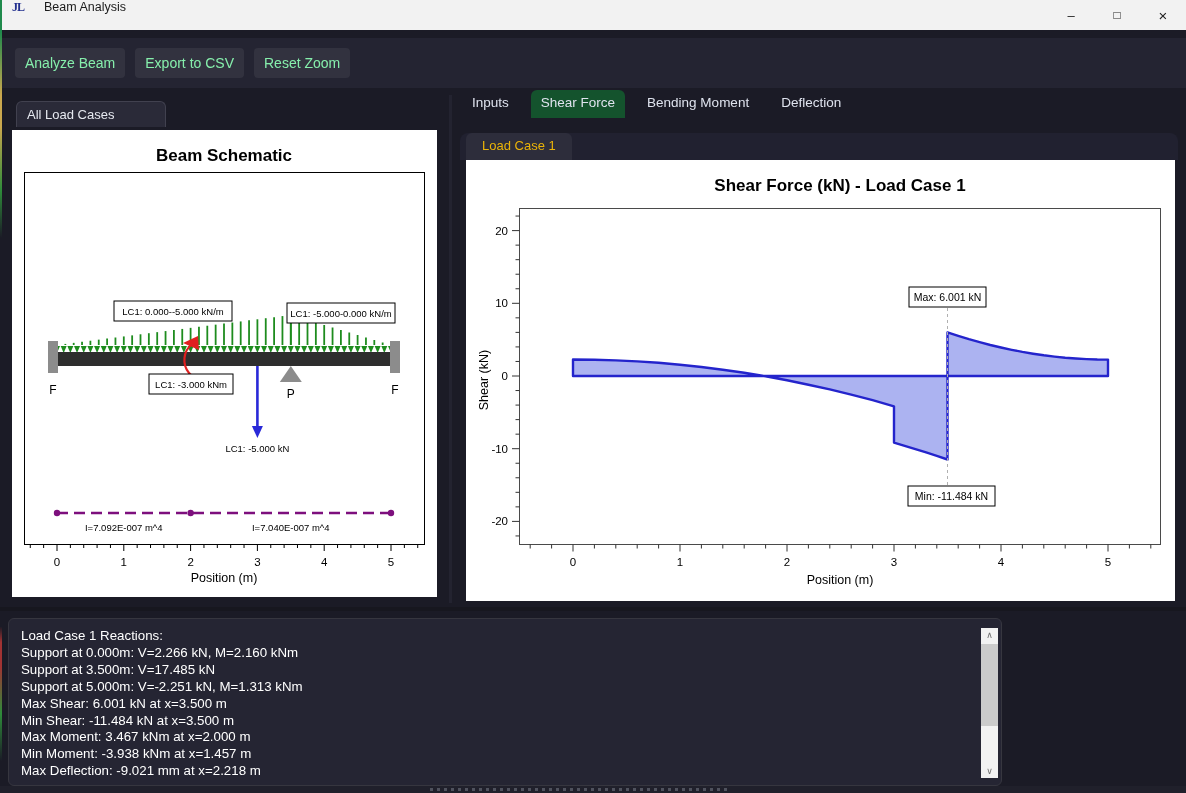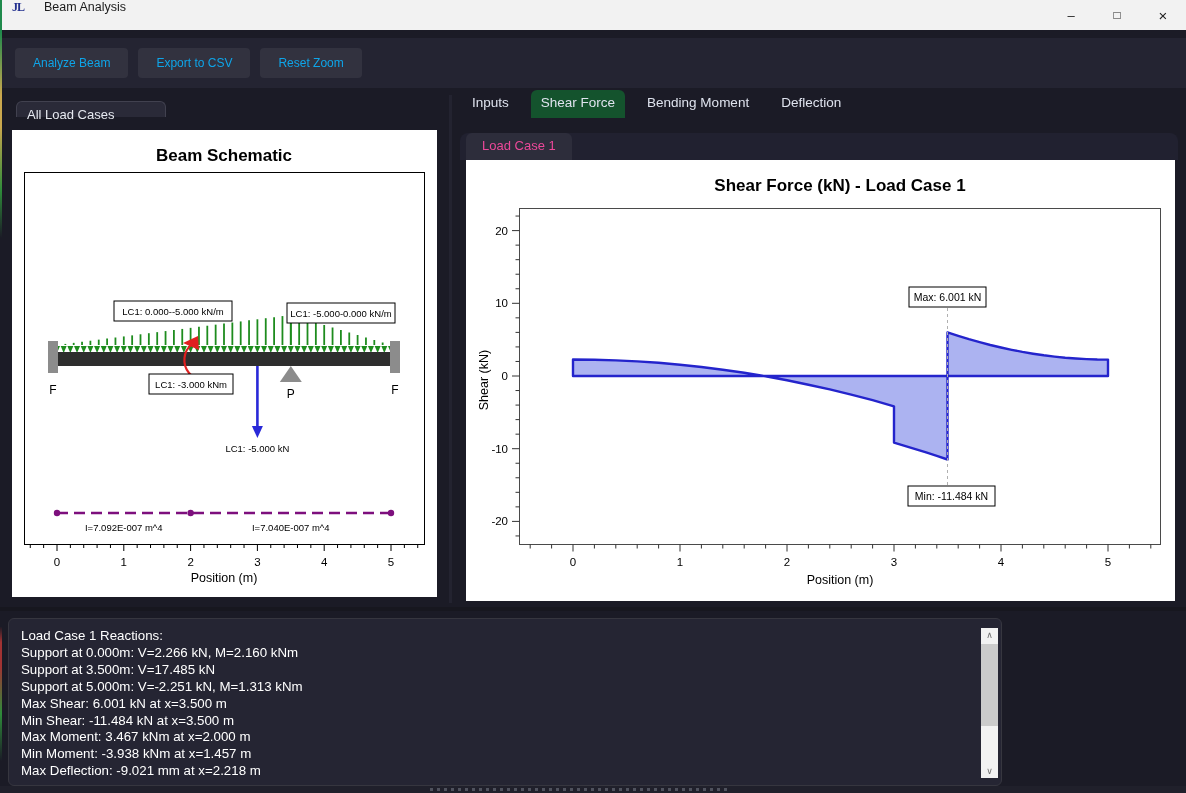--- a/index.html
+++ b/index.html
@@ -15,35 +15,35 @@
     font-size:12px;color:#23308f;letter-spacing:-1px;}
   .win-title{margin-left:20px;font-size:12.5px;color:#1b1b1b;}
   .win-controls{position:absolute;right:0;top:0;height:30px;display:flex;}
   .win-btn{width:46px;height:30px;display:flex;align-items:center;justify-content:center;
     font-size:13px;color:#222;cursor:default;}
   .win-btn.max{font-size:12px;}
   .win-btn.close{font-size:15px;}
   
   .toolbar{position:absolute;left:0;top:38px;width:1186px;height:50px;background:#242432;
     display:flex;align-items:center;padding-left:15px;}
-  .tb-btn{height:30px;padding:0 18px;margin-right:10px;background:#32323f;border-radius:4px;
-    color:#0ea5e9;font-size:12px;display:flex;align-items:center;}
-  
-  .loadcases-tab{position:absolute;left:16px;top:101px;width:150px;height:16px;
+  .tb-btn{height:30px;padding:0 10px;margin-right:10px;background:#32323f;border-radius:4px;
+    color:#86efac;font-size:14px;display:flex;align-items:center;}
+  
+  .loadcases-tab{position:absolute;left:16px;top:101px;width:150px;height:26px;
     background:#2a2a38;border:1px solid #41414f;border-bottom:none;border-radius:6px 6px 0 0;
     color:#e6e9f0;font-size:13px;line-height:25px;padding-left:10px;}
   .left-panel{position:absolute;left:12px;top:130px;width:425px;height:467px;background:#fff;}
   
   .tabs{position:absolute;left:462px;top:90px;height:28px;display:flex;gap:12px;}
   .tab{padding:5px 10px;font-size:13.5px;color:#dfe3ee;border-radius:6px 6px 0 0;}
   .tab.selected{background:#14532d;}
   .subtab-strip{position:absolute;left:460px;top:133px;width:718px;height:27px;
     background:#212130;border-radius:8px 8px 0 0;}
   .subtab{position:absolute;left:6px;top:0;height:27px;padding:0 16px;background:#2d2d3b;
-    border-radius:6px 6px 0 0;color:#ec4899;font-size:13px;line-height:26px;}
+    border-radius:6px 6px 0 0;color:#eab308;font-size:13px;line-height:26px;}
   .right-panel{position:absolute;left:466px;top:160px;width:709px;height:441px;background:#fff;}
   
   .output-panel{position:absolute;left:8px;top:618px;width:994px;height:168px;
     background:#252533;border:1px solid #36363f;border-radius:6px;overflow:hidden;}
   .output-text{position:absolute;left:12px;top:9px;width:1120px;color:#ffffff;
     font-size:13.3px;line-height:16.9px;}
   .scrollbar{position:absolute;right:3px;top:9px;width:17px;height:150px;background:#f2f2f2;}
   .sb-arrow{position:absolute;left:0;width:17px;height:14px;color:#707070;font-size:9px;
     display:flex;align-items:center;justify-content:center;}
   .sb-up{top:0;} .sb-down{bottom:0;}

